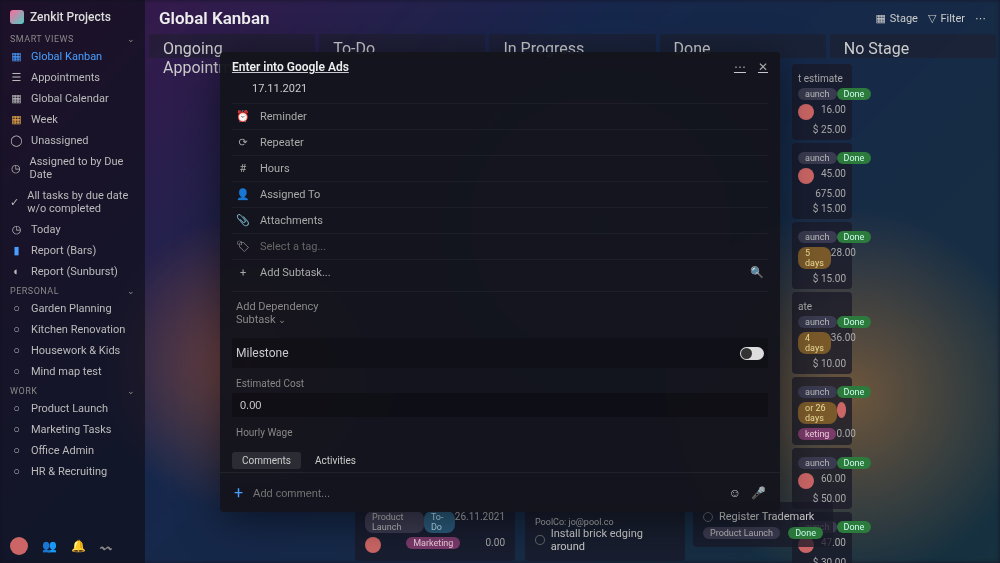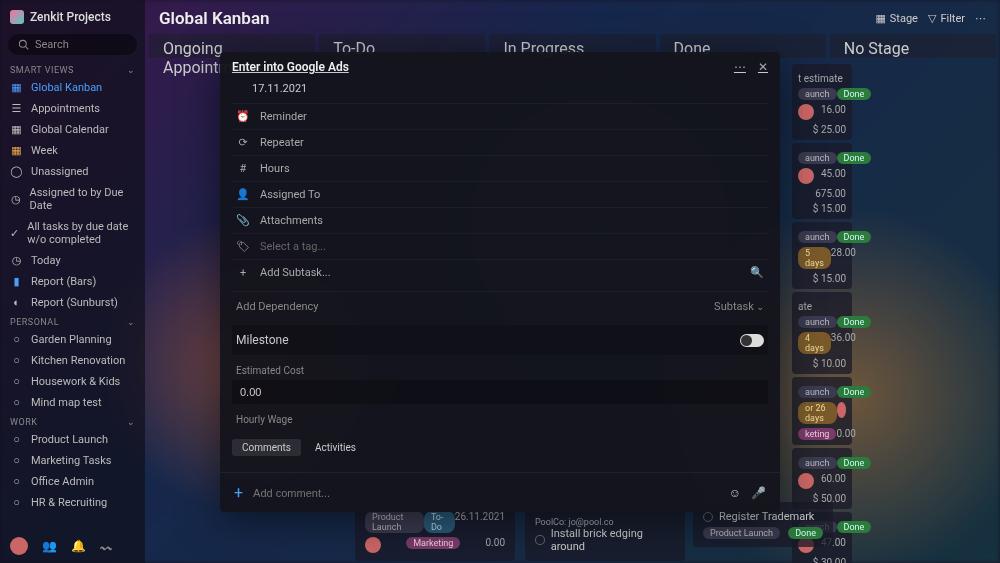--- a/index.html
+++ b/index.html
@@ -67,21 +67,21 @@
 .modal-head-r { display: flex; gap: 12px; align-items: center; color: #aaa; }
 .modal-body { flex: 1; overflow-y: auto; padding: 0 12px; }
 .modal-body::-webkit-scrollbar { width: 6px; }
 .modal-body::-webkit-scrollbar-thumb { background: #444; border-radius: 3px; }
 .m-date { font-size: 11px; color: #ccc; padding: 4px 20px 8px; }
 .m-row { display: flex; align-items: center; gap: 10px; padding: 6px 4px; border-top: 1px solid rgba(255,255,255,.04); font-size: 11px; color: #aaa; }
 .m-row .ico { width: 14px; display: flex; justify-content: center; }
 .m-row.sub { justify-content: space-between; }
 .m-label { font-size: 10px; color: #888; padding: 10px 4px 4px; }
 .m-input { width: 100%; background: rgba(0,0,0,.25); border: none; padding: 6px 8px; color: #ccc; font-size: 11px; border-radius: 2px; }
-.m-dep { display: flex; justify-content: space-between; padding: 8px 4px; font-size: 11px; color: #888; border-top: 1px solid rgba(255,255,255,.04); margin-top: 6px; }
+.m-dep { display: flex; justify-content: space-between; padding: 8px 4px; font-size: 11px; color: #888; border-top: 1px solid rgba(255,255,255,.04); margin-top: 6px; flex-direction: column; }
 .m-milestone { display: flex; justify-content: space-between; align-items: center; padding: 8px 4px; background: rgba(0,0,0,.2); border-radius: 2px; margin-top: 4px; }
 .toggle { width: 24px; height: 13px; background: #ddd; border-radius: 7px; position: relative; }
 .toggle::after { content: ''; position: absolute; width: 11px; height: 11px; background: #333; border-radius: 50%; top: 1px; left: 1px; }
 .m-tabs { display: flex; justify-content: flex-start; gap: 4px; padding: 10px 0 6px; }
 .m-tab { padding: 3px 10px; font-size: 10px; color: #ccc; border-radius: 3px; cursor: pointer; }
 .m-tab.active { background: rgba(255,255,255,.1); }
 .m-comment { display: flex; align-items: center; gap: 10px; padding: 10px 14px; border-top: 1px solid rgba(255,255,255,.06); }
 .plus { color: #4a9eff; font-size: 16px; }
 .m-comment input { flex: 1; background: transparent; border: none; color: #888; font-size: 11px; outline: none; }
 .chev { font-size: 9px; color: #888; }
@@ -91,27 +91,20 @@
 <body>
 
 <div class="bg"></div>
 <div class="app">
 
   <div class="sidebar">
     <div class="brand">
       <div class="brand-logo"></div>
       <span>Zenkit Projects</span>
     </div>
-    <div class="search-box">
-      <svg viewBox="0 0 16 16">
-          <circle cx="7" cy="7" r="5" fill="none" stroke="#888" stroke-width="1.5"></circle>
-          <line x1="11" y1="11" x2="15" y2="15" stroke="#888" stroke-width="1.5"></line>
-        </svg>
-      <span>Search</span>
-    </div>
 
     <div class="sb-section">
       <span>SMART VIEWS</span>
       <span class="chev">⌄</span>
     </div>
     <div class="sb-item active">
         <span class="ico">▦</span>
         <span>Global Kanban</span>
       </div>
     <div class="sb-item">

